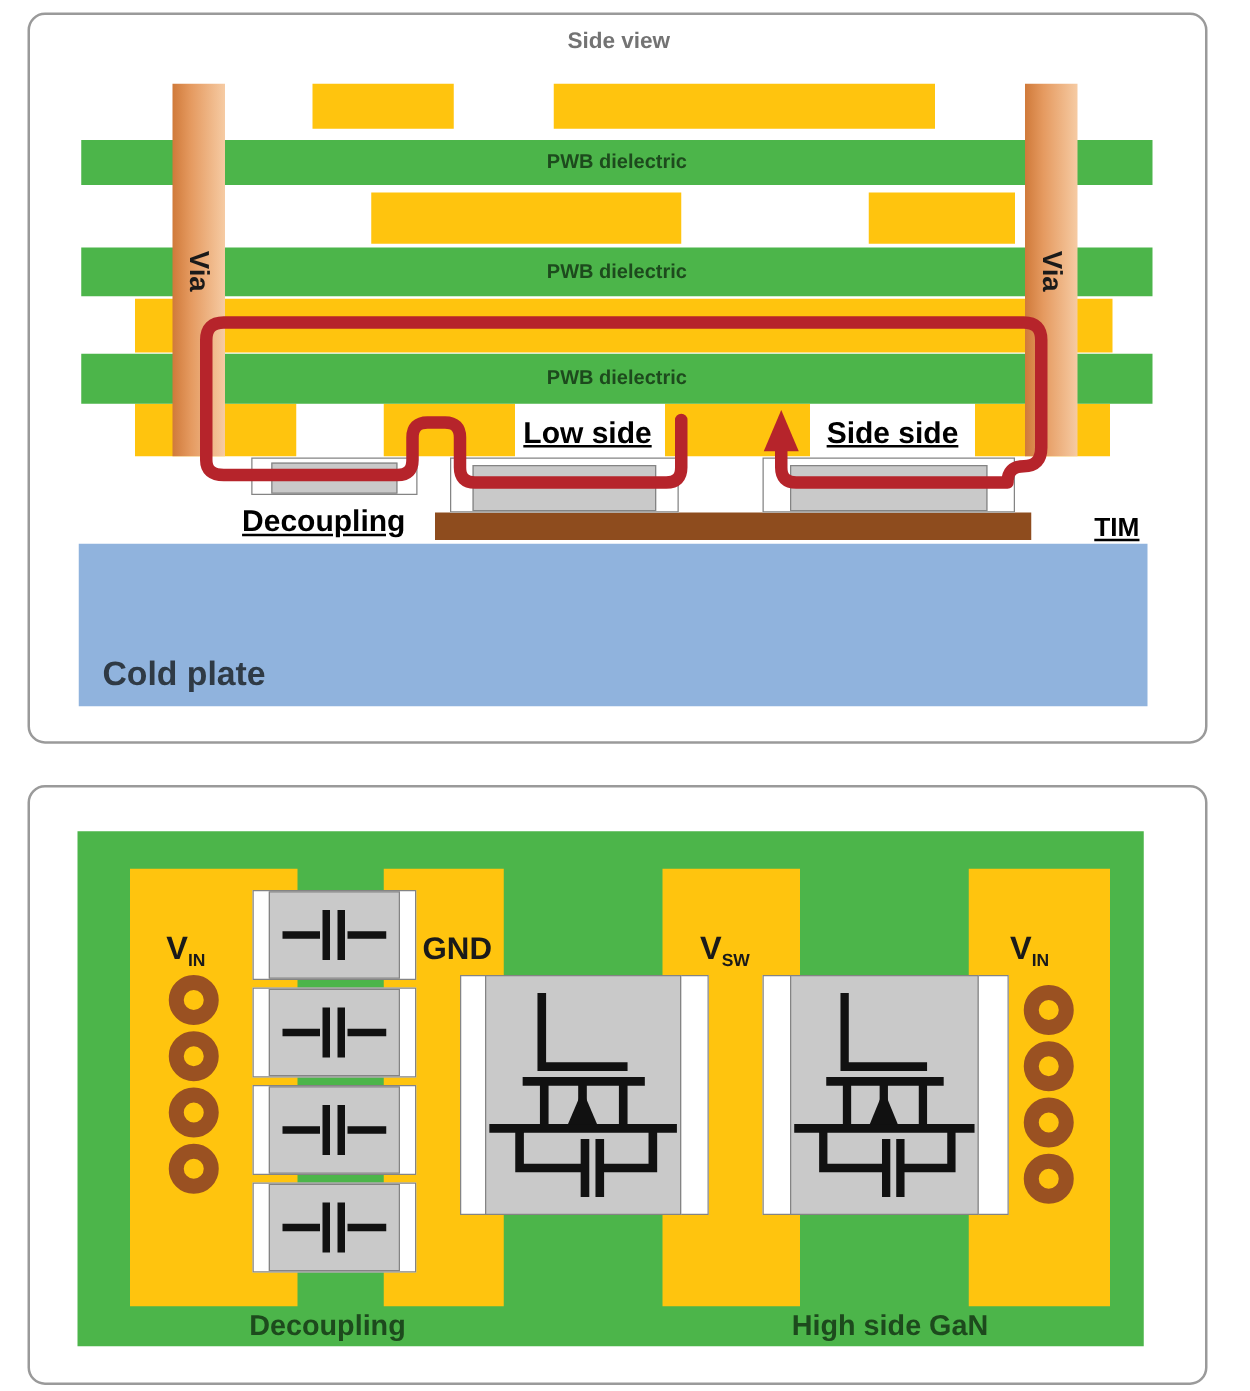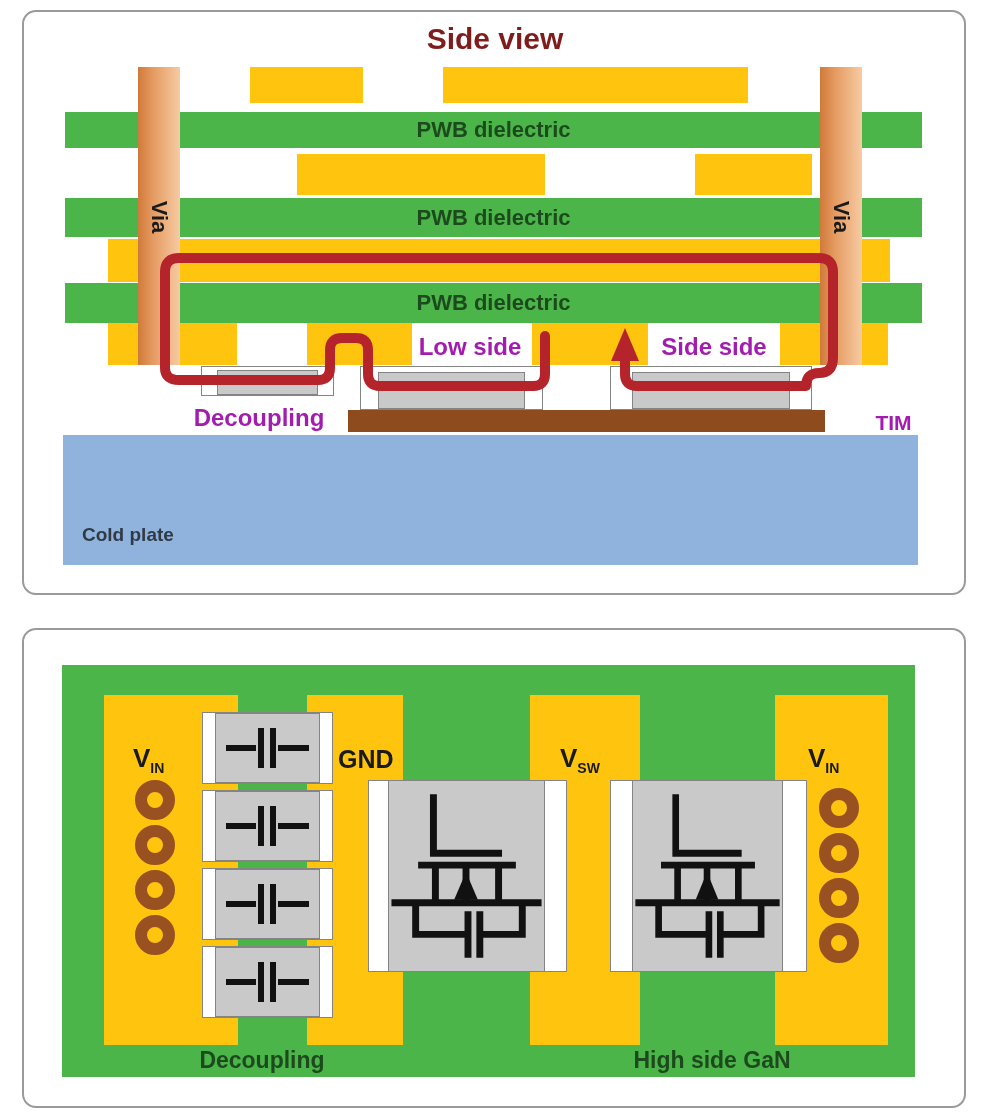--- a/index.html
+++ b/index.html
@@ -1,33 +1,33 @@
 <!DOCTYPE html>
 <html><head>
 <meta charset="utf-8">
 <style>
   html,body{margin:0;padding:0;background:#fff;}
   #stage{position:relative;width:1000px;height:1113px;background:#fff;
          font-family:"Liberation Sans",sans-serif;font-weight:bold;overflow:hidden;}
   .panel{position:absolute;left:22px;width:944px;border:2px solid #9a9a9a;border-radius:14px;background:#fff;box-sizing:border-box;}
   #panel-side{top:10px;height:585px;}
   #panel-bottom{top:628px;height:480px;}
-  .ttl{position:absolute;text-align:center;font-size:30px;color:#7f1d1d;}
+  .ttl{position:absolute;text-align:center;font-size:18px;color:#737373;}
   .green-row{position:absolute;left:65px;width:857px;background:#4cb54a;display:flex;align-items:center;justify-content:center;}
-  .pwb-label{color:#1d4a1d;font-size:22px;}
+  .pwb-label{color:#1d4a1d;font-size:16px;}
   .cu{position:absolute;background:#ffc40e;}
   .via{position:absolute;top:67px;width:42px;height:298px;background:linear-gradient(90deg,#d07a3a 0%,#e59a60 35%,#f6cba3 100%);}
   .via-label{position:absolute;width:42px;height:60px;display:flex;align-items:center;justify-content:center;
              transform:rotate(90deg);font-size:22px;color:#1a1a1a;}
   .comp-outer{position:absolute;background:#fff;border:1px solid #848484;box-sizing:border-box;}
   .comp-body{position:absolute;background:#c9c9c9;border:1px solid #848484;box-sizing:border-box;}
-  .side-label{position:absolute;font-size:24px;color:#a21caf;text-align:center;}
+  .side-label{position:absolute;font-size:24px;color:#000000;text-align:center;text-decoration:underline;}
   #tim-bar{position:absolute;left:348px;top:410px;width:477px;height:22px;background:#8e4c1e;}
   #cold-plate{position:absolute;left:63px;top:435px;width:855px;height:130px;background:#90b3dd;}
-  #cold-plate-label{position:absolute;left:82px;top:524px;font-size:19px;color:#2f3a45;}
+  #cold-plate-label{position:absolute;left:82px;top:524px;font-size:27px;color:#2f3a45;}
   #board{position:absolute;left:62px;top:665px;width:853px;height:412px;background:#4cb54a;}
   .strip{position:absolute;top:695px;height:350px;background:#ffc40e;}
   .net-label{position:absolute;font-size:26px;color:#1a1a1a;margin-top:36px;}
   .net-label sub{font-size:14px;}
   .ring{position:absolute;width:16px;height:16px;border:12px solid #9a5122;border-radius:50%;box-sizing:content-box;}
   .bv-label{position:absolute;font-size:23px;color:#1d4a1d;text-align:center;}
   svg.overlay{position:absolute;left:0;top:0;pointer-events:none;}
   .cap-outer{position:absolute;left:202px;width:131px;height:72px;background:#fff;border:1px solid #848484;box-sizing:border-box;}
   .cap-body{position:absolute;left:12px;top:0px;width:105px;height:70px;background:#c9c9c9;border:1px solid #848484;box-sizing:border-box;}
   .die-outer{position:absolute;top:780px;height:192px;background:#fff;border:1px solid #848484;box-sizing:border-box;}

